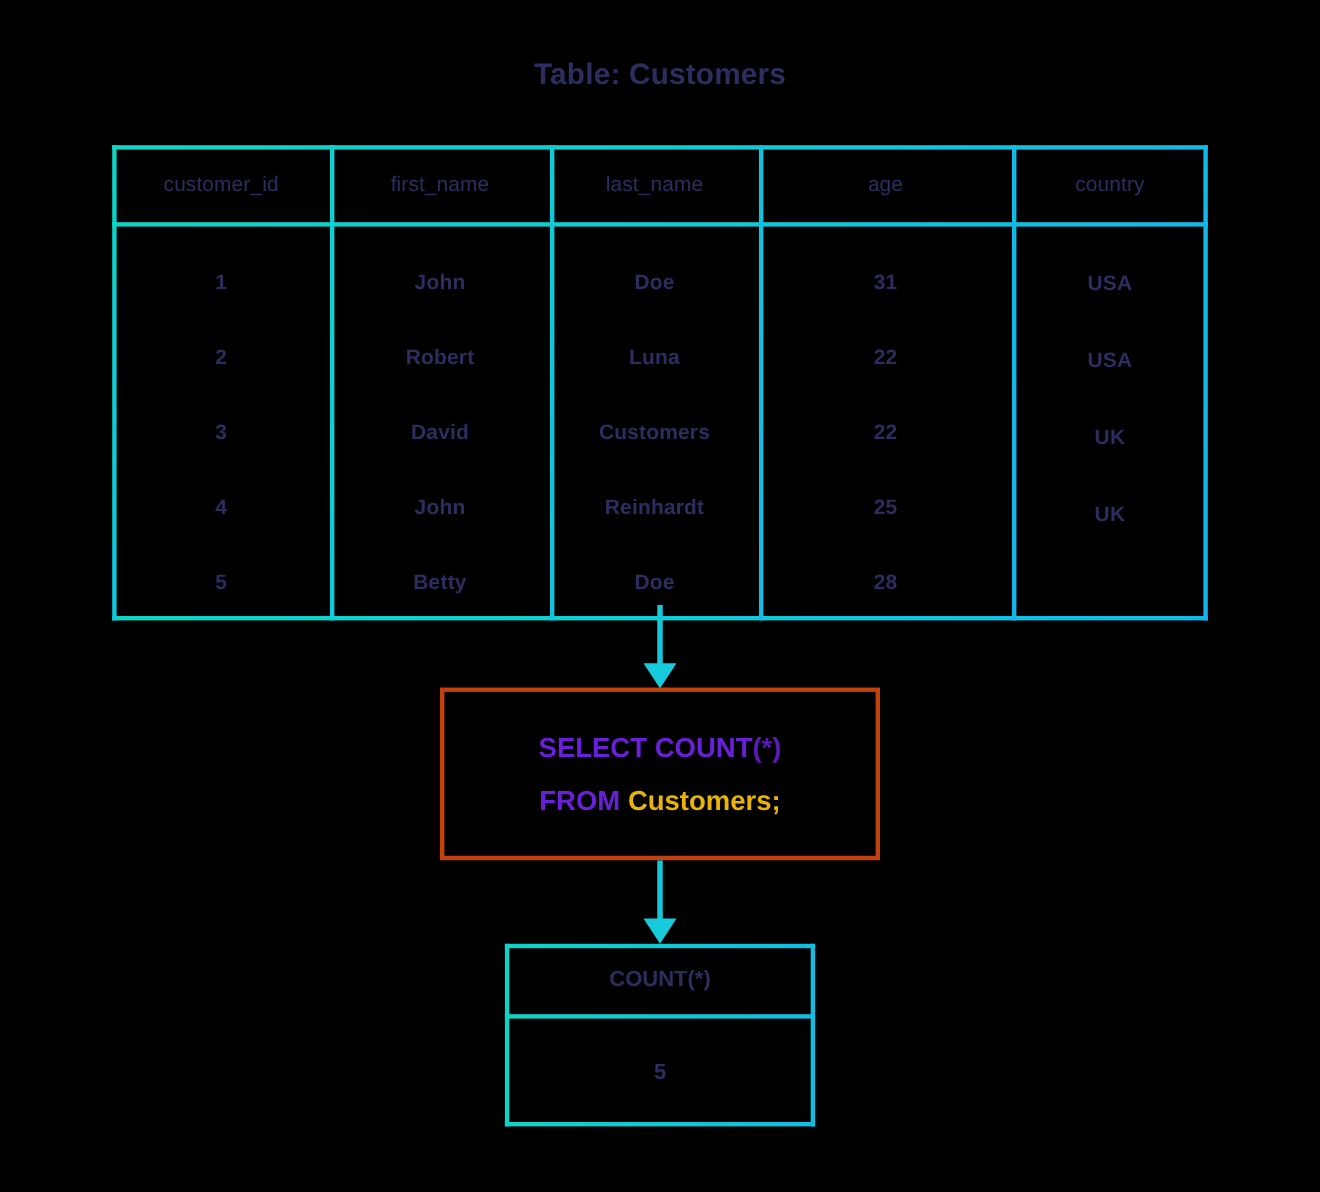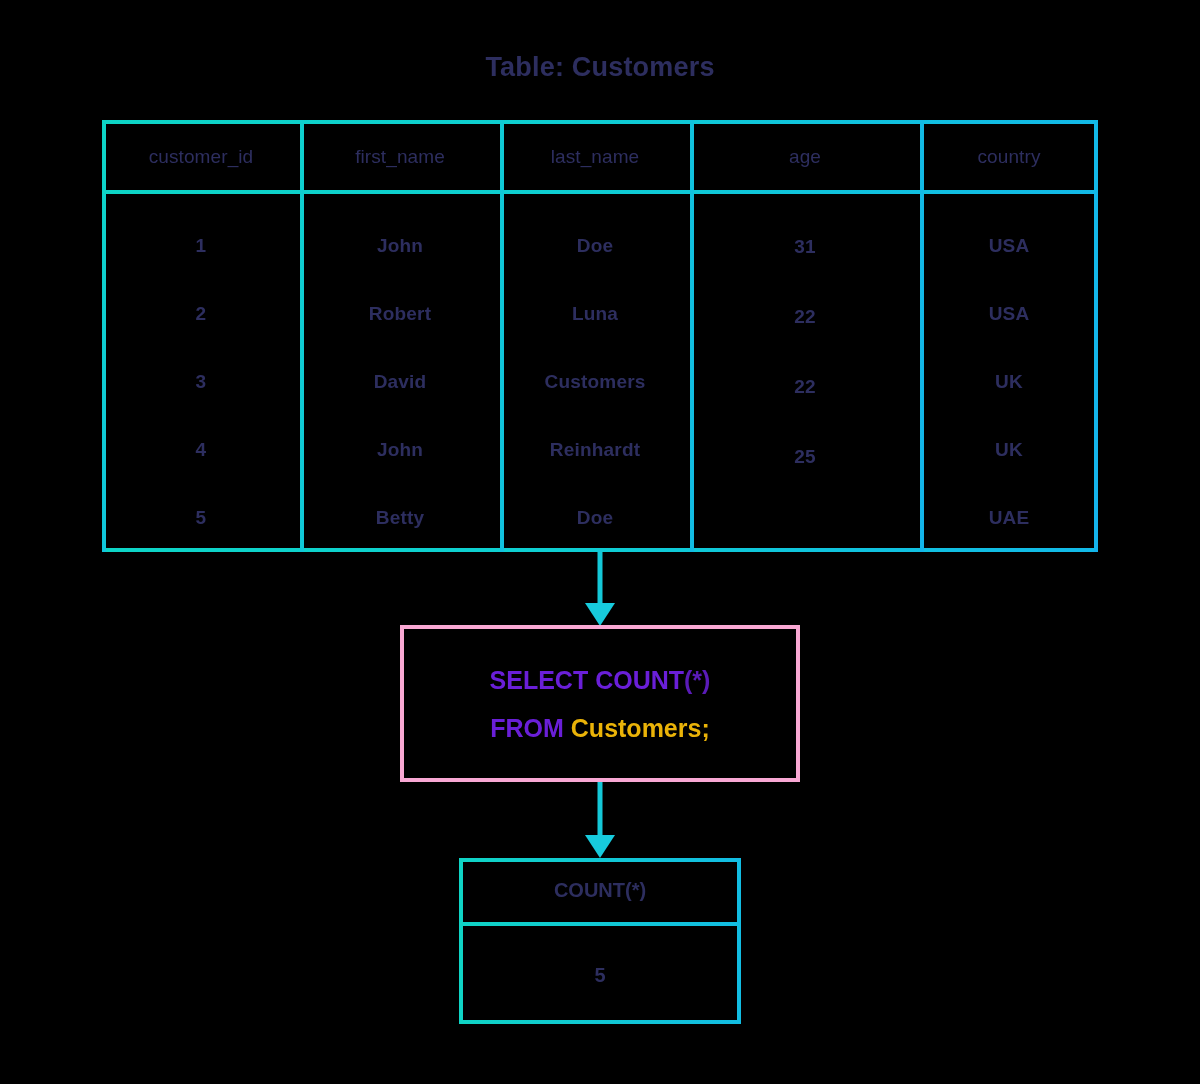--- a/index.html
+++ b/index.html
@@ -25,21 +25,21 @@
     color: #2d2e5f;
     font-size: 27px;
     font-weight: 700;
     letter-spacing: 0.2px;
   }
 
   
   #customers-table {
     position: absolute;
     left: 102px;
-    top: 120px;
+    top: 132px;
     width: 996px;
     height: 465px;
     box-sizing: border-box;
   }
   
   .edge {
     position: absolute;
     background: linear-gradient(90deg, #0dd5c6 0%, #0ecfd2 45%, #12b9e8 100%);
   }
   .edge.vert {
@@ -104,21 +104,21 @@
     position: absolute;
   }
 
   
   #sql-box {
     position: absolute;
     left: 400px;
     top: 625px;
     width: 400px;
     height: 157px;
-    border: 4px solid #f9a8d4;
+    border: 4px solid #c2410c;
     box-sizing: border-box;
     display: flex;
     flex-direction: column;
     align-items: center;
     justify-content: center;
   }
   .sql-line {
     font-size: 25px;
     font-weight: 700;
     line-height: 48px;
@@ -224,27 +224,27 @@
       <div class="bcell">Luna</div>
       <div class="bcell">Customers</div>
       <div class="bcell">Reinhardt</div>
       <div class="bcell">Doe</div>
     </div>
     <div class="col c3 bodycol">
       <div class="bcell">31</div>
       <div class="bcell">22</div>
       <div class="bcell">22</div>
       <div class="bcell">25</div>
+      <div class="bcell">28</div>
     </div>
     <div class="col c4 bodycol">
       <div class="bcell">USA</div>
       <div class="bcell">USA</div>
       <div class="bcell">UK</div>
       <div class="bcell">UK</div>
-      <div class="bcell">UAE</div>
     </div>
   </div>
 </div>
 
 <svg class="arrow" style="left:575px;top:550px;" width="50" height="78">
   <line x1="25" y1="0" x2="25" y2="56" stroke="#14c8d8" stroke-width="5"></line>
   <polygon points="10,53 40,53 25,76" fill="#17cbdd"></polygon>
 </svg>
 
 <div id="sql-box">

